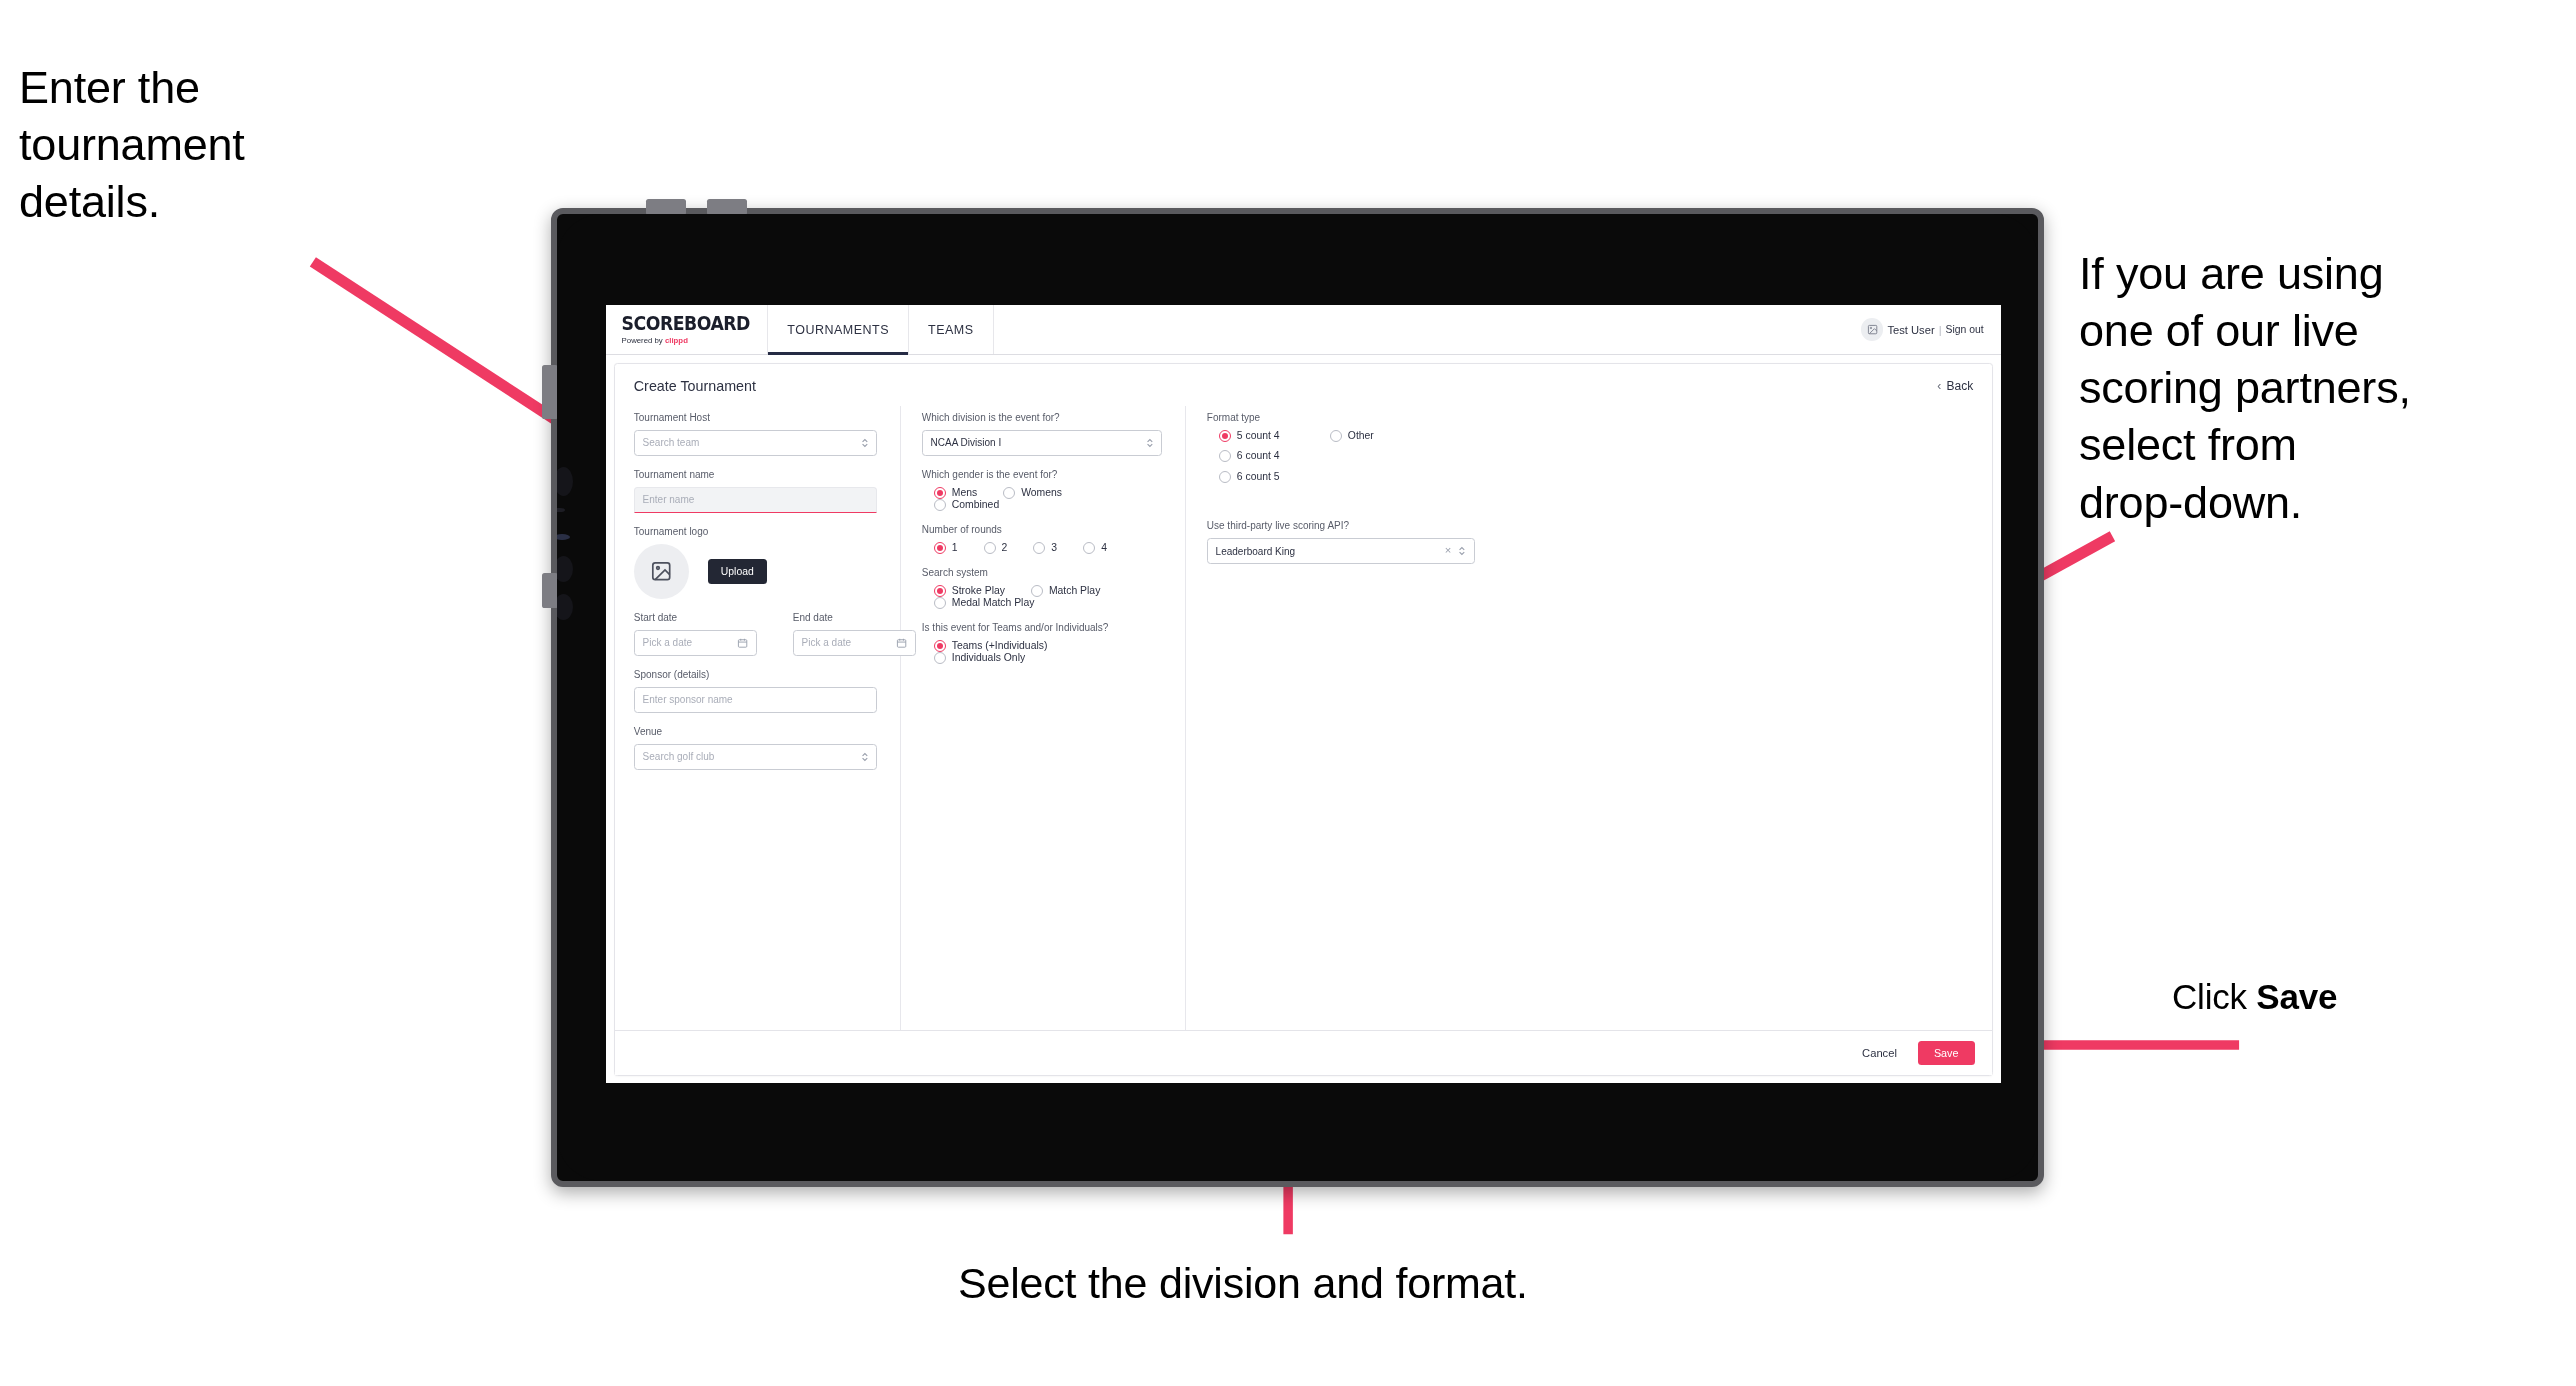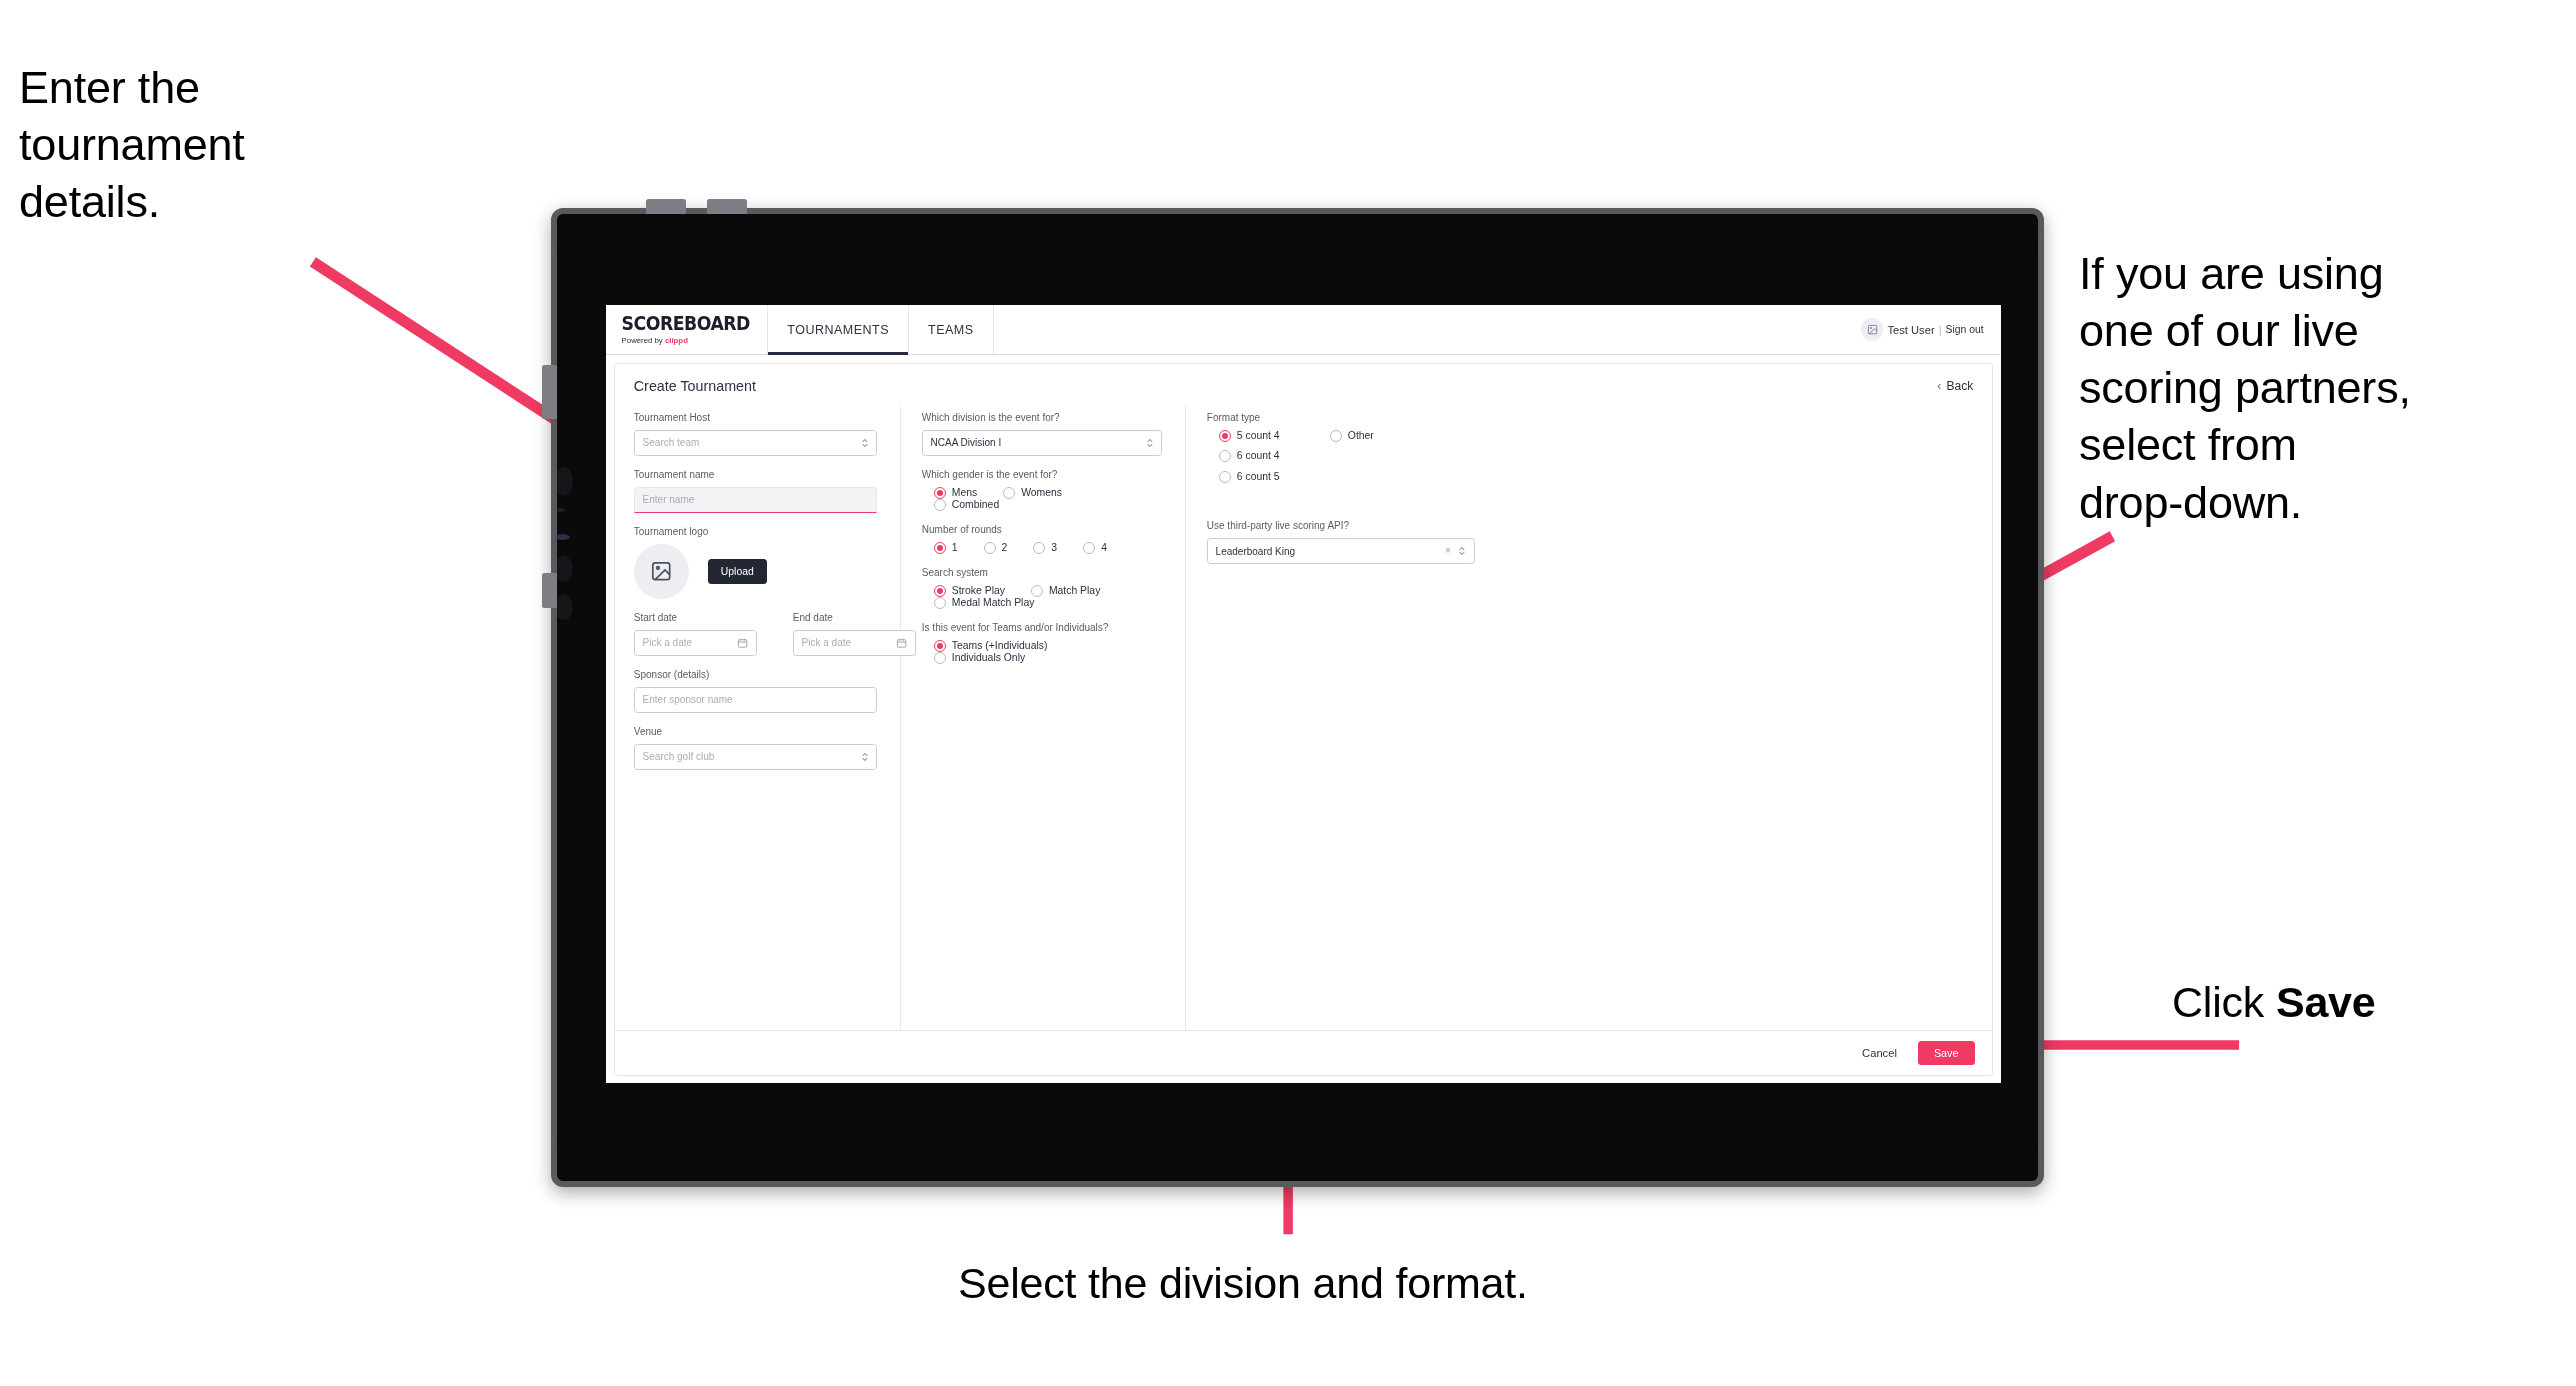--- a/index.html
+++ b/index.html
@@ -17,21 +17,21 @@
     color: #000;
     font-size: 45px;
     line-height: 1.27;
     letter-spacing: -0.2px;
     white-space: pre-line;
     font-family: "Liberation Sans", sans-serif;
   }
   #anno-left   { left: 19px;   top: 59px;   width: 372px; }
   #anno-right  { left: 2079px; top: 245px;  width: 484px; }
   #anno-bottom { left: 958px; top: 1256px; width: 951px; font-size: 43px; }
-  #anno-save   { left: 2172px; top: 975px; width: 363px; font-size: 43px; white-space: nowrap;}
+  #anno-save   { left: 2172px; top: 975px; width: 363px; font-size: 35px; white-space: nowrap;}
   #anno-save b { font-weight: bold; }
 
   
   .arrow { position: absolute; pointer-events: none; }
 
   
   .tablet {
     position: absolute;
     left: 551px; top: 208px;
     width: 1493px; height: 979px;

